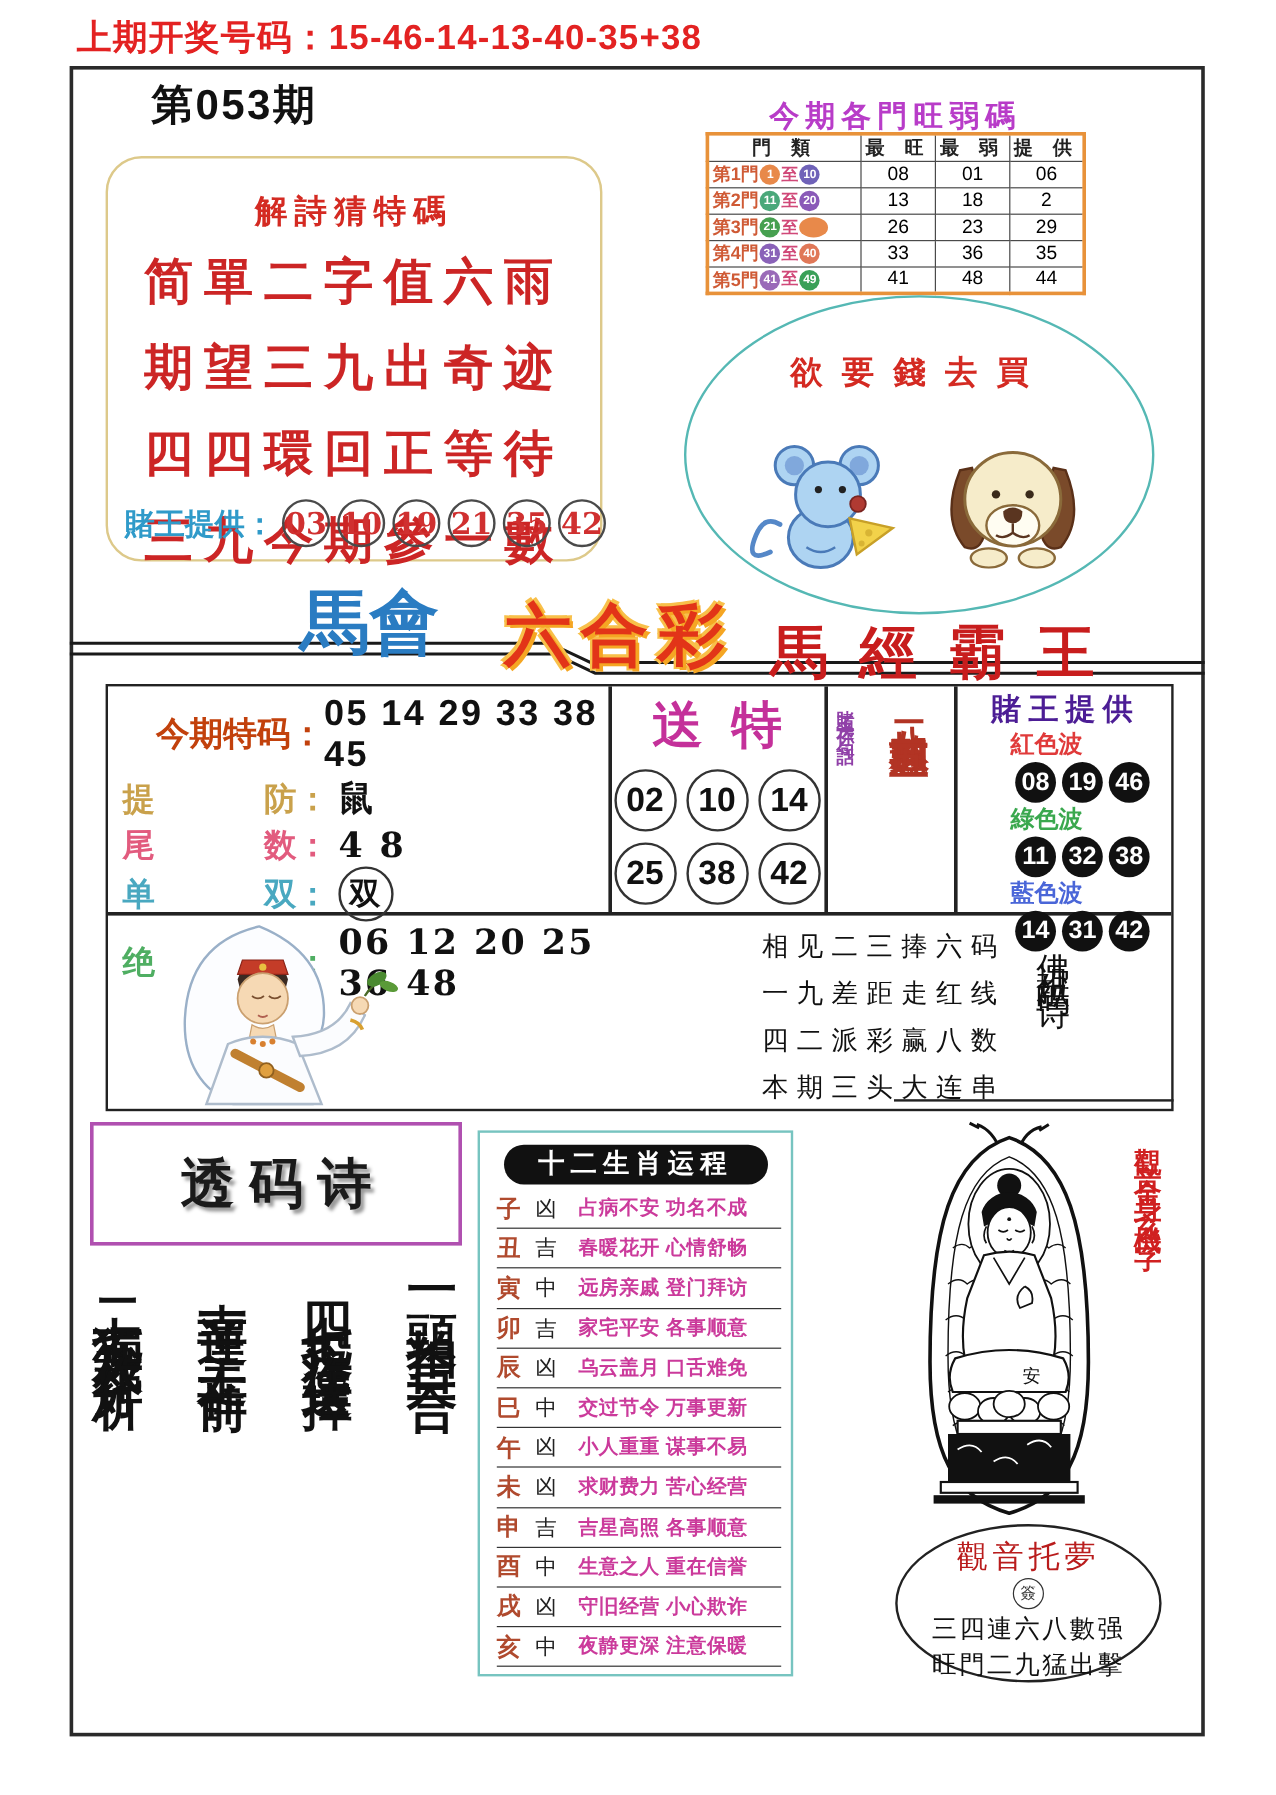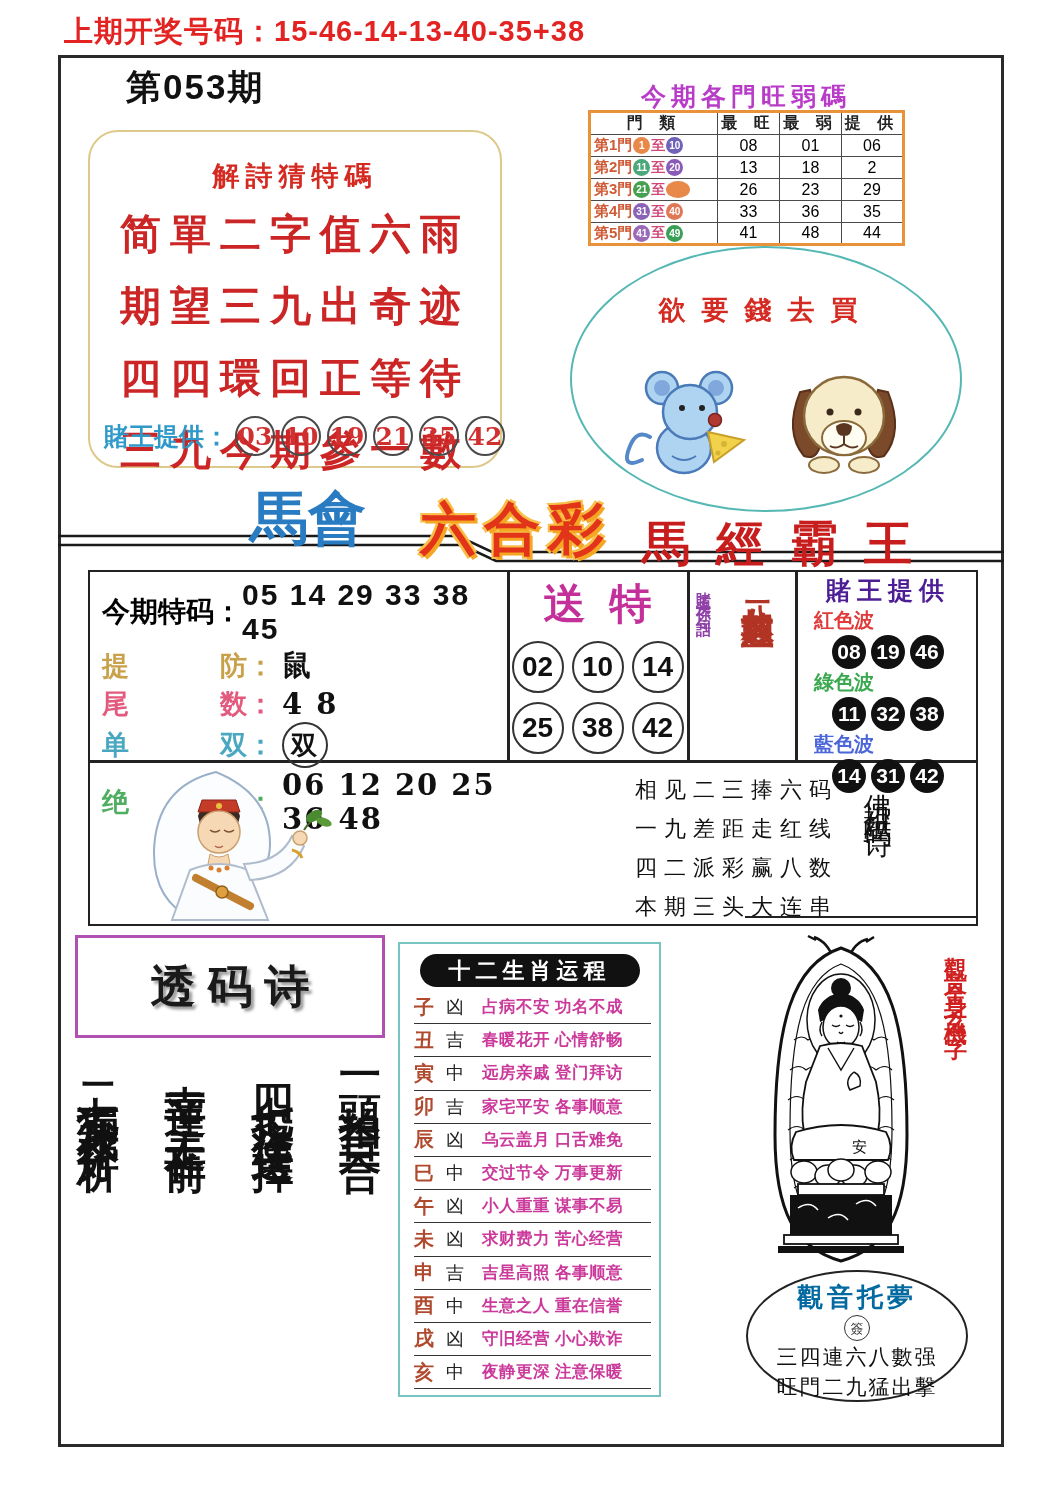--- a/index.html
+++ b/index.html
@@ -59,21 +59,21 @@
   .songte-row { display:flex; justify-content:center; gap:8px; margin-top:9px; }
   .big-circle { width:52px; height:52px; border:2.5px solid #333; border-radius:50%; font-size:28px; font-weight:bold; color:#111; line-height:48px; text-align:center; }
 
   .cell3 { position:absolute; left:599px; top:8px; width:28px; height:176px; display:flex; justify-content:center; }
   .v-note { writing-mode:vertical-rl; font-size:15px; font-weight:bold; color:#9040a8; letter-spacing:5px; }
   .cell4 { position:absolute; left:629px; top:4px; width:76px; height:182px; display:flex; justify-content:center; }
   .v-hint { writing-mode:vertical-rl; font-size:33px; font-weight:bold; color:#b23424; letter-spacing:3px; font-family:"DejaVu Serif", serif; }
 
   .cell5 { position:absolute; left:708px; top:2px; width:180px; height:184px; display:flex; flex-direction:column; align-items:center; justify-content:space-evenly; }
   .wave-title { font-size:25px; font-weight:bold; color:#4c1d95; letter-spacing:6px; font-family:Liberation Mono, monospace; }
-  .wave-group { width:100%; }
+  .wave-group { width:100%;padding-left:28px; }
   .wave-label { width:100%; padding:0 16px; display:flex; justify-content:space-between; font-size:20px; font-weight:bold; font-family:"DejaVu Serif", serif; }
   .wave-balls { display:flex; justify-content:center; gap:5px; margin-top:1px; }
   .ball { width:34px; height:34px; background:#111; border-radius:50%; color:#fff; font-size:21px; font-weight:bold; line-height:34px; text-align:center; }
 
   .provide-block { position:absolute; left:327px; top:202px; font-family:"DejaVu Serif", serif; color:#111; }
   .provide-label { font-size:29px; letter-spacing:4px; }
   .provide-line { font-size:30px; letter-spacing:3px; word-spacing:14px; margin-top:22px; }
   .temple-poem { position:absolute; left:545px; top:198px; font-family:"DejaVu Serif", serif; color:#111; }
   .temple-poem div { font-size:22px; letter-spacing:7px; line-height:39px; white-space:nowrap; }
   .fozu-vertical { position:absolute; left:768px; top:200px; writing-mode:vertical-rl; font-size:28px; letter-spacing:9px; font-family:"DejaVu Serif", serif; color:#111; }
@@ -89,21 +89,21 @@
   .zodiac-box { left:398px; top:942px; width:263px; height:455px; border:2.5px solid #77c4c0; background:#fff; }
   .zodiac-header { width:220px; height:33px; margin:10px auto 4px; background:#111; border-radius:17px; color:#fff; font-size:22px; font-weight:bold; letter-spacing:5px; text-align:center; line-height:33px; font-family:"DejaVu Serif", serif; }
   .zodiac-rows { padding:0 8px 0 14px; }
   .zodiac-row { height:33.2px; display:flex; align-items:center; border-bottom:1.5px solid #333; }
   .z-branch { width:32px; font-size:20px; font-weight:bold; color:#b04a2e; font-family:"DejaVu Serif", serif; }
   .z-luck { width:36px; font-size:18px; color:#222; font-family:"DejaVu Serif", serif; }
   .z-text { font-size:16.5px; font-weight:bold; color:#cb3a9b; letter-spacing:0.5px; white-space:nowrap; }
 
   
   .dream-oval { left:746px; top:1270px; width:222px; height:132px; border:2.5px solid #222; border-radius:50%; text-align:center; padding-top:8px; }
-  .dream-title { font-size:26px; font-weight:bold; color:#0369a1; letter-spacing:4px; font-family:"DejaVu Serif", serif; }
+  .dream-title { font-size:26px; font-weight:normal; color:#b91c1c; letter-spacing:4px; font-family:"DejaVu Serif", serif; }
   .dream-seal { display:inline-block; width:26px; height:26px; border:1.5px solid #333; border-radius:50%; font-size:13px; line-height:26px; color:#333; font-family:"DejaVu Serif", serif; margin:0 0 1px; }
   .dream-line { font-size:21px; color:#111; letter-spacing:2px; line-height:30px; font-family:"DejaVu Serif", serif; white-space:nowrap; }
   .guanyin-vlabel { left:941px; top:938px; writing-mode:vertical-rl; font-size:23px; font-weight:bold; color:#d02020; letter-spacing:13px; font-family:"DejaVu Serif", serif; }
 </style>
 </head>
 <body>
 
 <div class="page">
 
   <div class="abs prev-draw">上期开奖号码：15-46-14-13-40-35+38</div>
@@ -249,21 +249,21 @@
   <div class="abs banner-brand">馬經霸王</div>
 
   <div class="abs tips-frame">
     <div class="divider-v" style="left:417px"></div>
     <div class="divider-v" style="left:597px"></div>
     <div class="divider-v" style="left:705px"></div>
     <div class="divider-h"></div>
 
     <div class="cell1">
       <div class="tip-row">
-        <span class="lab-special" style="color: #000000;">今期特码：</span>
+        <span class="lab-special" style="color: #c2410c; margin-left: 28px;">今期特码：</span>
         <span class="val-special">05 14 29 33 38 45</span>
       </div>
       <div class="tip-row">
         <span class="lab2" style="color: rgb(201, 161, 75);">
             <span>提</span>
             <span>防：</span>
           </span>
         <span class="tip-val">鼠</span>
       </div>
       <div class="tip-row">

